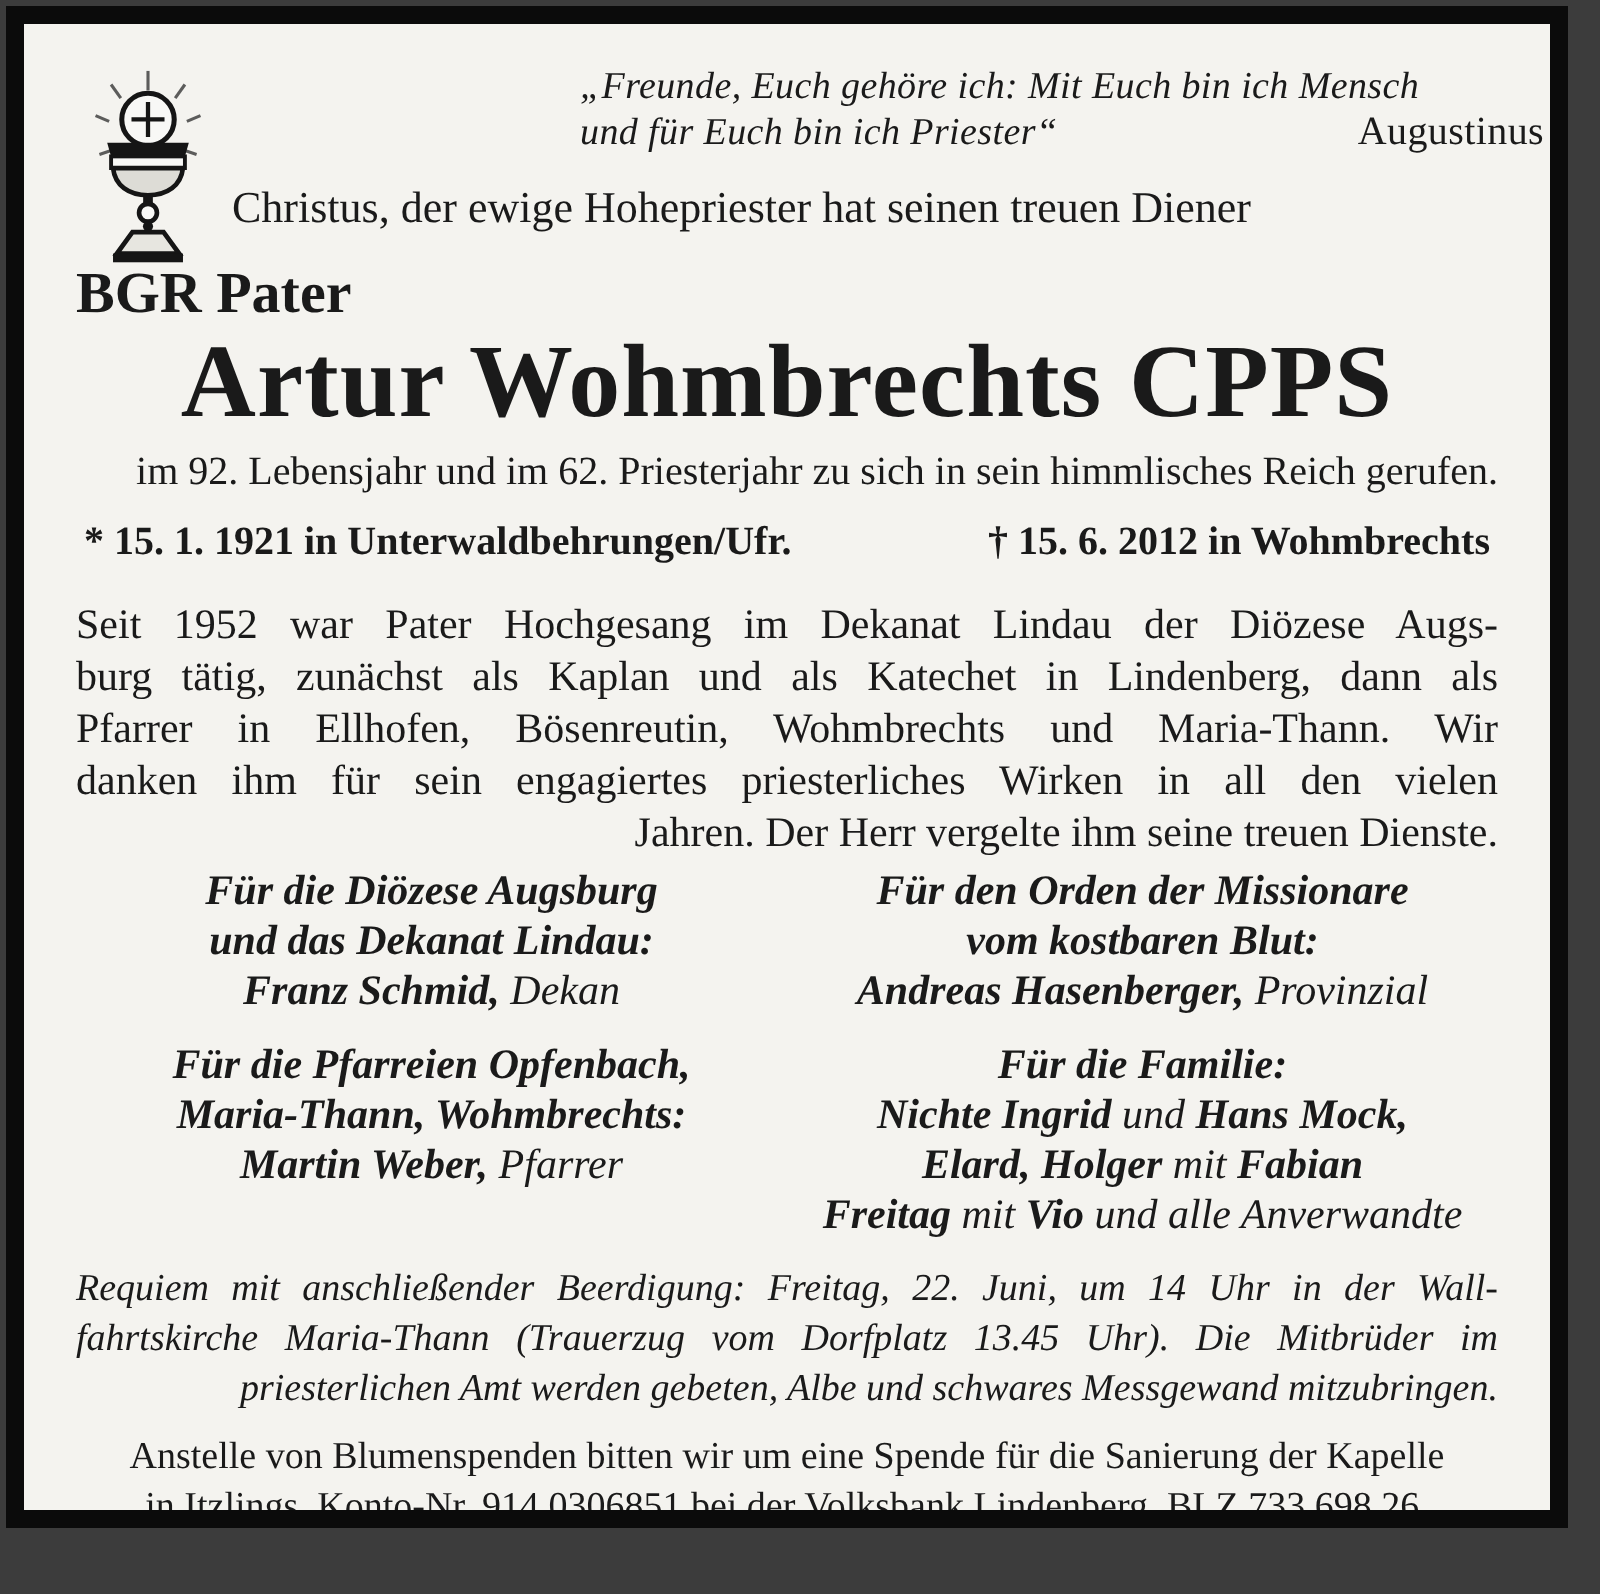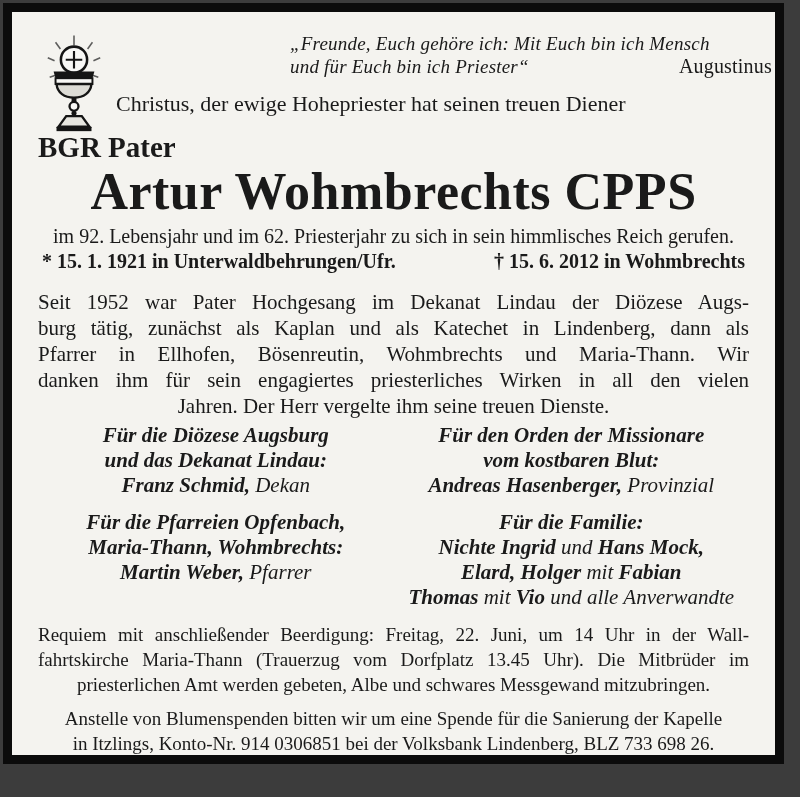--- a/index.html
+++ b/index.html
@@ -24,34 +24,34 @@
   .chalice { position: absolute; left: 28px; top: 22px; width: 68px; height: 102px; }
 
   .quote { margin-left: 252px; width: 482px; font-style: italic; font-size: 19px; line-height: 23px; letter-spacing: 0.2px; }
   .quote-row2 { display: flex; align-items: flex-start; }
   .quote-attr { font-style: normal; margin-left: auto; font-size: 20px; }
 
   .intro { margin: 13px 0 0 78px; font-size: 22px; }
 
   .title-prefix { margin-top: 14px; font-size: 29px; font-weight: bold; }
   .deceased-name { text-align: center; font-size: 52px; line-height: 56px; font-weight: bold; letter-spacing: 0.5px; }
-  .called { text-align: center; font-size: 20px; margin-top: 5px; }
-  .dates { display: flex; justify-content: space-between; font-weight: bold; font-size: 20px; margin-top: 2px; padding: 0 4px; gap: 16px; }
+  .called { text-align: right; font-size: 20px; margin-top: 5px; }
+  .dates { display: flex; justify-content: space-between; font-weight: bold; font-size: 20px; margin-top: 12px; padding: 0 4px; gap: 16px; }
 
   .bio { margin-top: 16px; font-size: 21px; line-height: 26px; }
   .jline { text-align: justify; text-align-last: justify; }
-  .cline { text-align: center; }
+  .cline { text-align: right; }
 
   .cols { display: flex; margin-top: 4px; font-style: italic; }
   .col { flex: 1; text-align: center; font-size: 21px; line-height: 25px; }
   .block { margin-top: 12px; }
   .block:first-child { margin-top: 0; }
   .bold { font-weight: bold; }
 
-  .funeral { margin-top: 12px; font-size: 19px; line-height: 25px; }
+  .funeral { margin-top: 12px; font-size: 19px; line-height: 25px; font-style: italic; }
   .donation { margin-top: 9px; font-size: 19px; line-height: 25px; text-align: center; }
 </style>
 </head>
 <body>
 
 <div class="notice">
   <div class="inner">
 
     <svg class="chalice" viewBox="0 0 70 104" xmlns="http://www.w3.org/2000/svg">
       <g stroke="#2a2a2a" stroke-width="1.6" opacity="0.75">
@@ -118,21 +118,21 @@
       <div class="col">
         <div class="block">
           <div class="bold">Für den Orden der Missionare</div>
           <div class="bold">vom kostbaren Blut:</div>
           <div><span class="bold">Andreas Hasenberger,</span><span> Provinzial</span></div>
         </div>
         <div class="block">
           <div class="bold">Für die Familie:</div>
           <div><span class="bold">Nichte Ingrid</span><span> und </span><span class="bold">Hans Mock,</span><span></span></div>
           <div><span class="bold">Elard, Holger</span><span> mit </span><span class="bold">Fabian</span><span></span></div>
-          <div><span class="bold">Thomas</span><span> mit </span><span class="bold">Vio</span><span> und alle Anverwandte</span></div>
+          <div><span class="bold">Freitag</span><span> mit </span><span class="bold">Vio</span><span> und alle Anverwandte</span></div>
         </div>
       </div>
     </div>
 
     <div class="funeral">
       <div class="jline">Requiem mit anschließender Beerdigung: Freitag, 22. Juni, um 14 Uhr in der Wall-</div>
       <div class="jline">fahrtskirche Maria-Thann (Trauerzug vom Dorfplatz 13.45 Uhr). Die Mitbrüder im</div>
       <div class="cline">priesterlichen Amt werden gebeten, Albe und schwares Messgewand mitzubringen.</div>
     </div>
 

